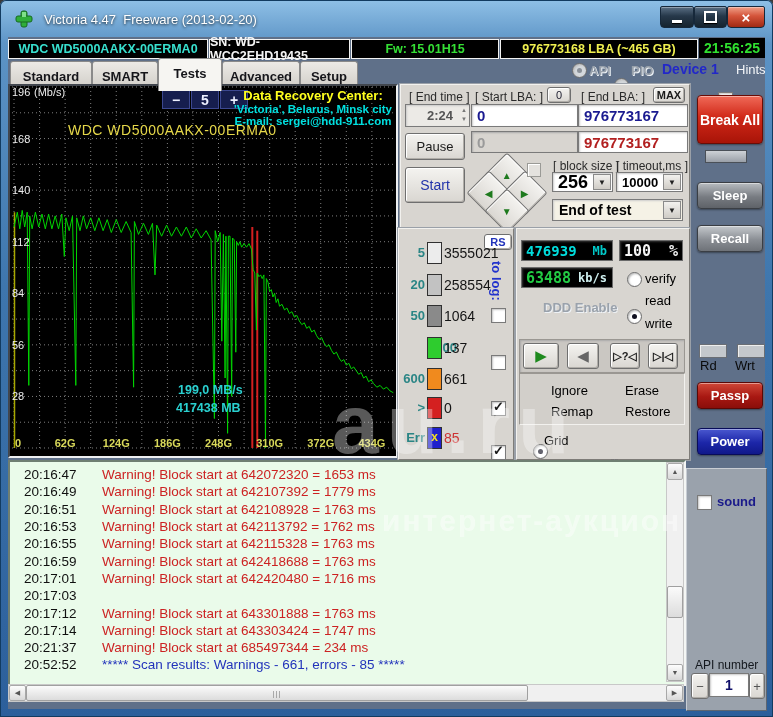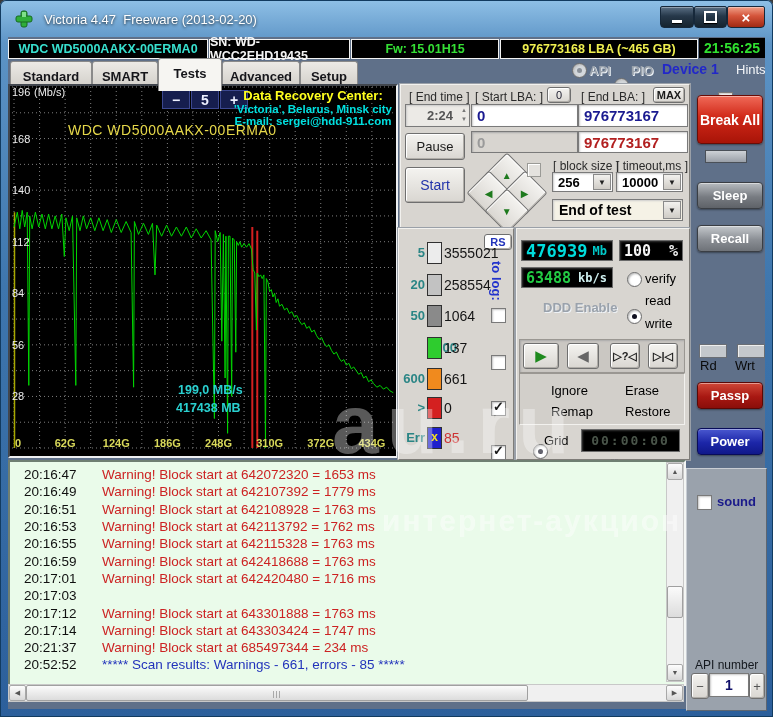--- a/index.html
+++ b/index.html
@@ -212,21 +212,21 @@
           <span style="transform:rotate(-45deg);color:#1e7a1e;font-size:10px;">▶</span>
         </div>
       <div class="abs btn" style="left:20px;top:38px;width:30px;height:30px;transform:rotate(45deg);">
           <span style="transform:rotate(-45deg);color:#1e7a1e;font-size:10px;">▼</span>
         </div>
     </div>
     <div class="abs" style="left:126px;top:78px;width:12px;height:12px;background:#e4e2de;border:1px solid #9a9a96;box-shadow:inset 1px 1px 0 #fff;"></div>
     <span class="abs lbl" style="left:152px;top:74px;">[ block size ]</span>
     <span class="abs lbl" style="left:215px;top:74px;">[ timeout,ms ]</span>
     <div class="abs selbox" style="left:151px;top:87px;width:59px;height:18px;">
-      <span style="padding-left:5px;font-size:13px;font-weight:bold;">256</span>
+      <span style="padding-left:5px;font-size:18px;font-weight:bold;">256</span>
       <span class="droparrow">▼</span>
     </div>
     <div class="abs selbox" style="left:215px;top:87px;width:65px;height:18px;">
       <span style="padding-left:5px;font-size:13px;font-weight:bold;">10000</span>
       <span class="droparrow">▼</span>
     </div>
     <div class="abs selbox" style="left:151px;top:114px;width:129px;height:20px;background:#f5f2e6;">
       <span style="padding-left:6px;font-size:14px;font-weight:bold;">End of test</span>
       <span class="droparrow">▼</span>
     </div>
@@ -265,21 +265,21 @@
     <div class="abs check on" style="left:92px;top:171px;"></div>
 
     <span class="stat-lbl" style="top:201px;">Err</span>
     <span class="stat-block" style="top: 198px; text-align: center; color: rgb(242, 224, 32); font-weight: bold; font-size: 12px; line-height: 18px; background: rgb(32, 32, 204);">x</span>
     <span class="stat-val" style="top:201px;color:#cc3333;">85</span>
     <div class="abs check on" style="left:92px;top:201px;"></div>
   </div>
 
   <div class="abs panel" style="left:516px;top:228px;width:172px;height:230px;">
     <div class="abs lcd" style="left:4px;top:11px;width:90px;height:19px;">
-      <span style="color:#00dddd;font-size:17px;padding-left:4px;">476939</span>
+      <span style="color:#00dddd;font-size:14px;padding-left:4px;">476939</span>
       <span style="color:#00c8c8;font-size:12px;margin-left:auto;padding-right:5px;">Mb</span>
     </div>
     <div class="abs lcd" style="left:102px;top:11px;width:62px;height:19px;justify-content:center;">
       <span style="color:#f4f4f4;font-size:15px;white-space:pre;">100  %</span>
     </div>
     <div class="abs lcd" style="left:4px;top:38px;width:90px;height:19px;">
       <span style="color:#22cc44;font-size:15px;padding-left:4px;">63488</span>
       <span style="color:#d0f0f0;font-size:12px;margin-left:auto;padding-right:5px;">kb/s</span>
     </div>
     <div class="abs radio" style="left:110px;top:43px;"></div>
@@ -310,23 +310,20 @@
     <span class="abs" style="left:34px;top:154px;font-size:13px;">Ignore</span>
     <div class="abs radio" style="left:90px;top:155px;"></div>
     <span class="abs" style="left:108px;top:154px;font-size:13px;">Erase</span>
     <div class="abs radio" style="left:16px;top:176px;"></div>
     <span class="abs" style="left:34px;top:175px;font-size:13px;">Remap</span>
     <div class="abs radio" style="left:90px;top:176px;"></div>
     <span class="abs" style="left:108px;top:175px;font-size:13px;">Restore</span>
 
     <div class="abs check" style="left:8px;top:205px;"></div>
     <span class="abs" style="left:27px;top:204px;font-size:13px;">Grid</span>
-    <div class="abs lcd" style="left:64px;top:200px;width:97px;height:21px;justify-content:center;">
-      <span style="color:#4a554a;font-size:13px;letter-spacing:2px;white-space:pre;">00:00:00</span>
-    </div>
   </div>
 
   <div class="abs sidebtn" style="left:697px;top:95px;width:64px;height:47px;font-size:14px;background:linear-gradient(180deg,#f06a58,#d02818 45%,#a81408);border:1px solid #6a0c06;">Break All</div>
   <div class="abs" style="left:705px;top:150px;width:40px;height:11px;background:linear-gradient(180deg,#cdd1d6,#9aa0a8);border:1px solid #4a5058;"></div>
   <div class="abs sidebtn" style="left:697px;top:182px;width:64px;height:25px;font-size:13px;background:linear-gradient(180deg,#b8bcc0,#787c82 55%,#5e6268);border:1px solid #3a3e44;">Sleep</div>
   <div class="abs sidebtn" style="left:697px;top:225px;width:64px;height:25px;font-size:13px;background:linear-gradient(180deg,#c4c8cc,#8a8e94 55%,#6e7278);border:1px solid #3a3e44;">Recall</div>
   <div class="abs" style="left:699px;top:344px;width:26px;height:12px;background:#c4c8cc;border:1px solid #6a6e74;box-shadow:inset 1px 1px 0 #eee;"></div>
   <div class="abs" style="left:737px;top:344px;width:26px;height:12px;background:#c4c8cc;border:1px solid #6a6e74;box-shadow:inset 1px 1px 0 #eee;"></div>
   <span class="abs" style="left:700px;top:358px;font-size:13px;color:#0a0a0a;text-align:center;">Rd</span>
   <span class="abs" style="left:735px;top:358px;font-size:13px;color:#0a0a0a;">Wrt</span>

